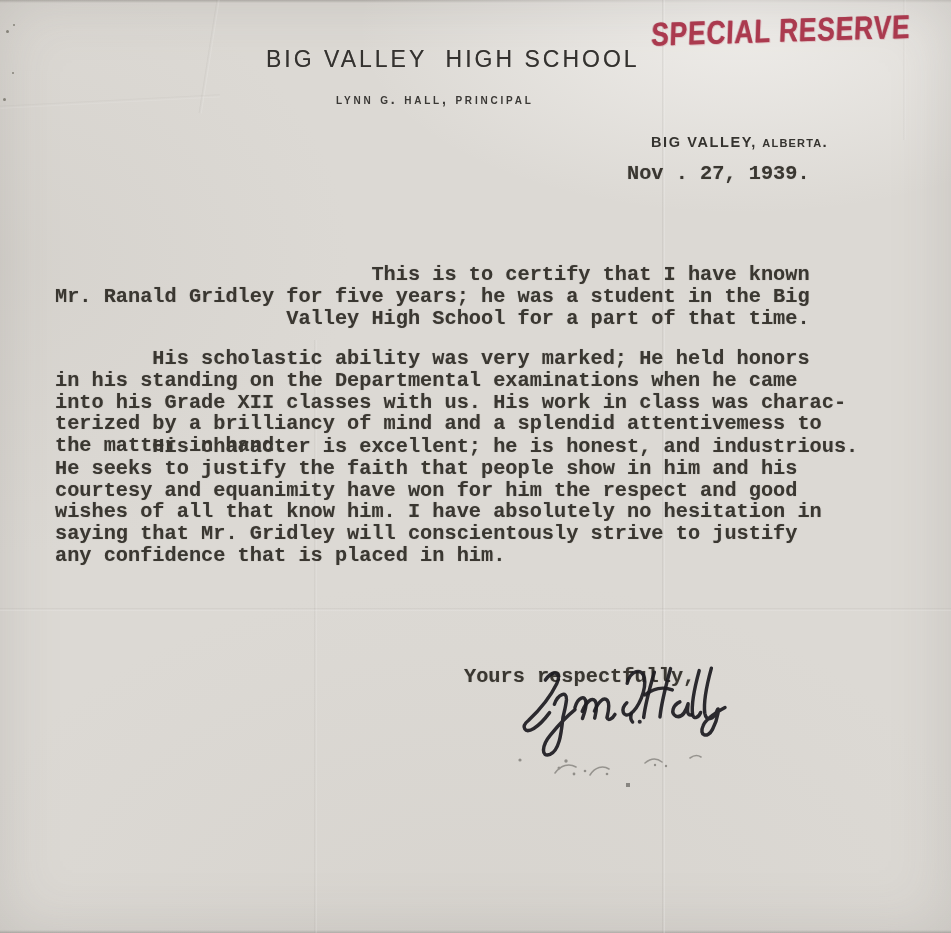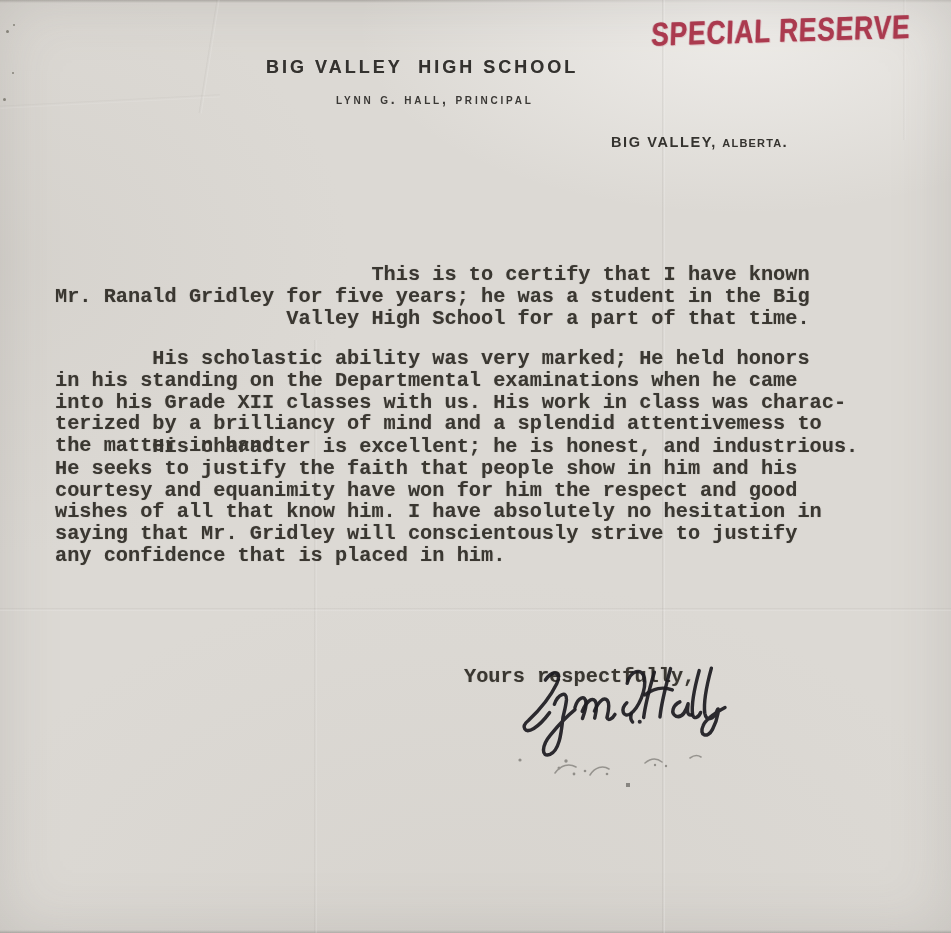--- a/index.html
+++ b/index.html
@@ -22,31 +22,31 @@
   
   .stamp{
     position:absolute;left:652px;top:16px;
     font-weight:700;font-size:31px;letter-spacing:1px;white-space:pre;
     transform:scale(.85,1.06) rotate(-1.4deg) skewX(-4deg);transform-origin:left top;
     color:#a62c43;opacity:.92;
     text-shadow:0 0 1px rgba(166,44,67,.55), 1px 1px 0 rgba(205,110,130,.28), -1px 0 0 rgba(150,32,55,.35);
   }
   
   .school-name{
-    position:absolute;left:266px;top:57px;white-space:pre;
-    font-size:18px;font-weight:700;letter-spacing:3px;color:#34322f;
+    position:absolute;left:266px;top:46px;white-space:pre;
+    font-size:23px;font-weight:400;letter-spacing:3px;color:#34322f;
     text-shadow:0 0 .5px rgba(52,50,47,.5);
   }
   .principal-line{
     position:absolute;left:336px;top:91px;
     font-size:14px;font-weight:700;letter-spacing:2.8px;color:#3a3835;
     font-variant:small-caps;text-transform:lowercase;
   }
   .location{position:absolute;left:611px;top:133px;color:#35332f;white-space:pre;}
-  .location .city{font-size:14.5px;font-weight:700;letter-spacing:1.6px;}
+  .location .city{font-size:14.5px;font-weight:700;letter-spacing:1.6px;margin-left:40px;}
   .location .province{font-size:15px;font-weight:700;letter-spacing:1.2px;font-variant:small-caps;text-transform:lowercase;}
   
   .tw{
     font-family:"Liberation Mono", monospace;
     font-size:20.3px;line-height:21.8px;font-weight:700;
     color:#3a3731;white-space:pre;
     text-shadow:0 0 1px rgba(58,55,49,.38);
   }
   .date-line{position:absolute;left:627px;top:163px;}
   .salutation{position:absolute;left:57px;top:224px;}
@@ -77,20 +77,21 @@
   <div class="speck" style="left:6px;top:30px;width:3px;height:3px;"></div>
   <div class="speck" style="left:13px;top:24px;width:2px;height:2px;"></div>
   <div class="speck" style="left:3px;top:98px;width:3px;height:3px;"></div>
   <div class="speck" style="left:12px;top:72px;width:2px;height:2px;"></div>
 
   <div class="stamp">SPECIAL RESERVE</div>
 
   <div class="school-name">BIG VALLEY  HIGH SCHOOL</div>
   <div class="principal-line">Lynn G. Hall, Principal</div>
   <div class="location"><span class="city">BIG VALLEY,</span><span class="province"> Alberta.</span></div>
+  <div class="tw date-line">Nov . 27, 1939.</div>
 
   <div class="tw para-1">                        This is to certify that I have known
 Mr. Ranald Gridley for five years; he was a student in the Big
 Valley High School for a part of that time.</div>
   <div class="tw para-2">        His scholastic ability was very marked; He held honors
 in his standing on the Departmental examinations when he came
 into his Grade XII classes with us. His work in class was charac-
 terized by a brilliancy of mind and a splendid attentivemess to
 the matter in hand.</div>
   <div class="tw para-3">        His character is excellent; he is honest, and industrious.

